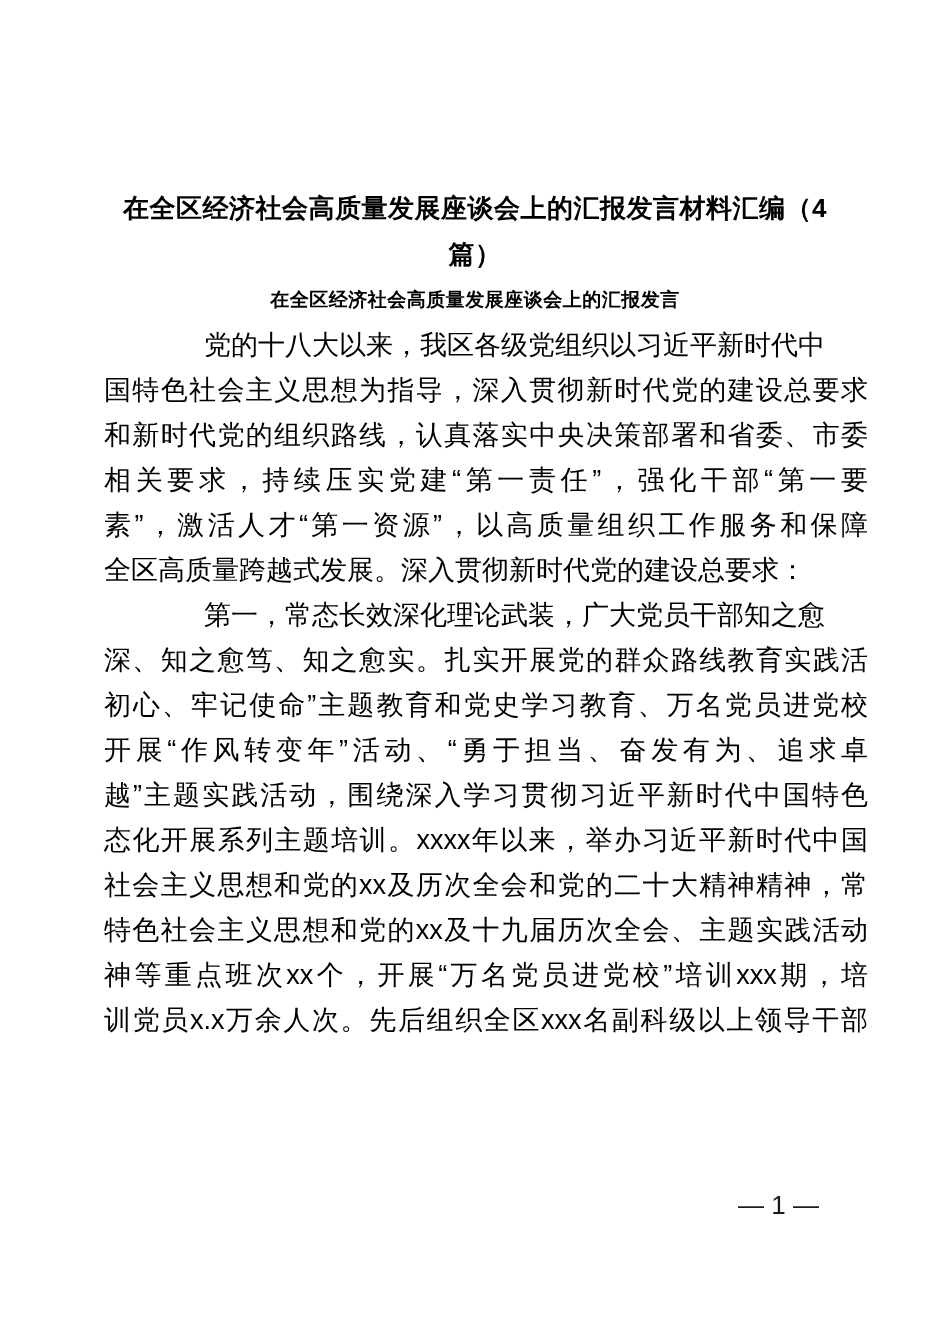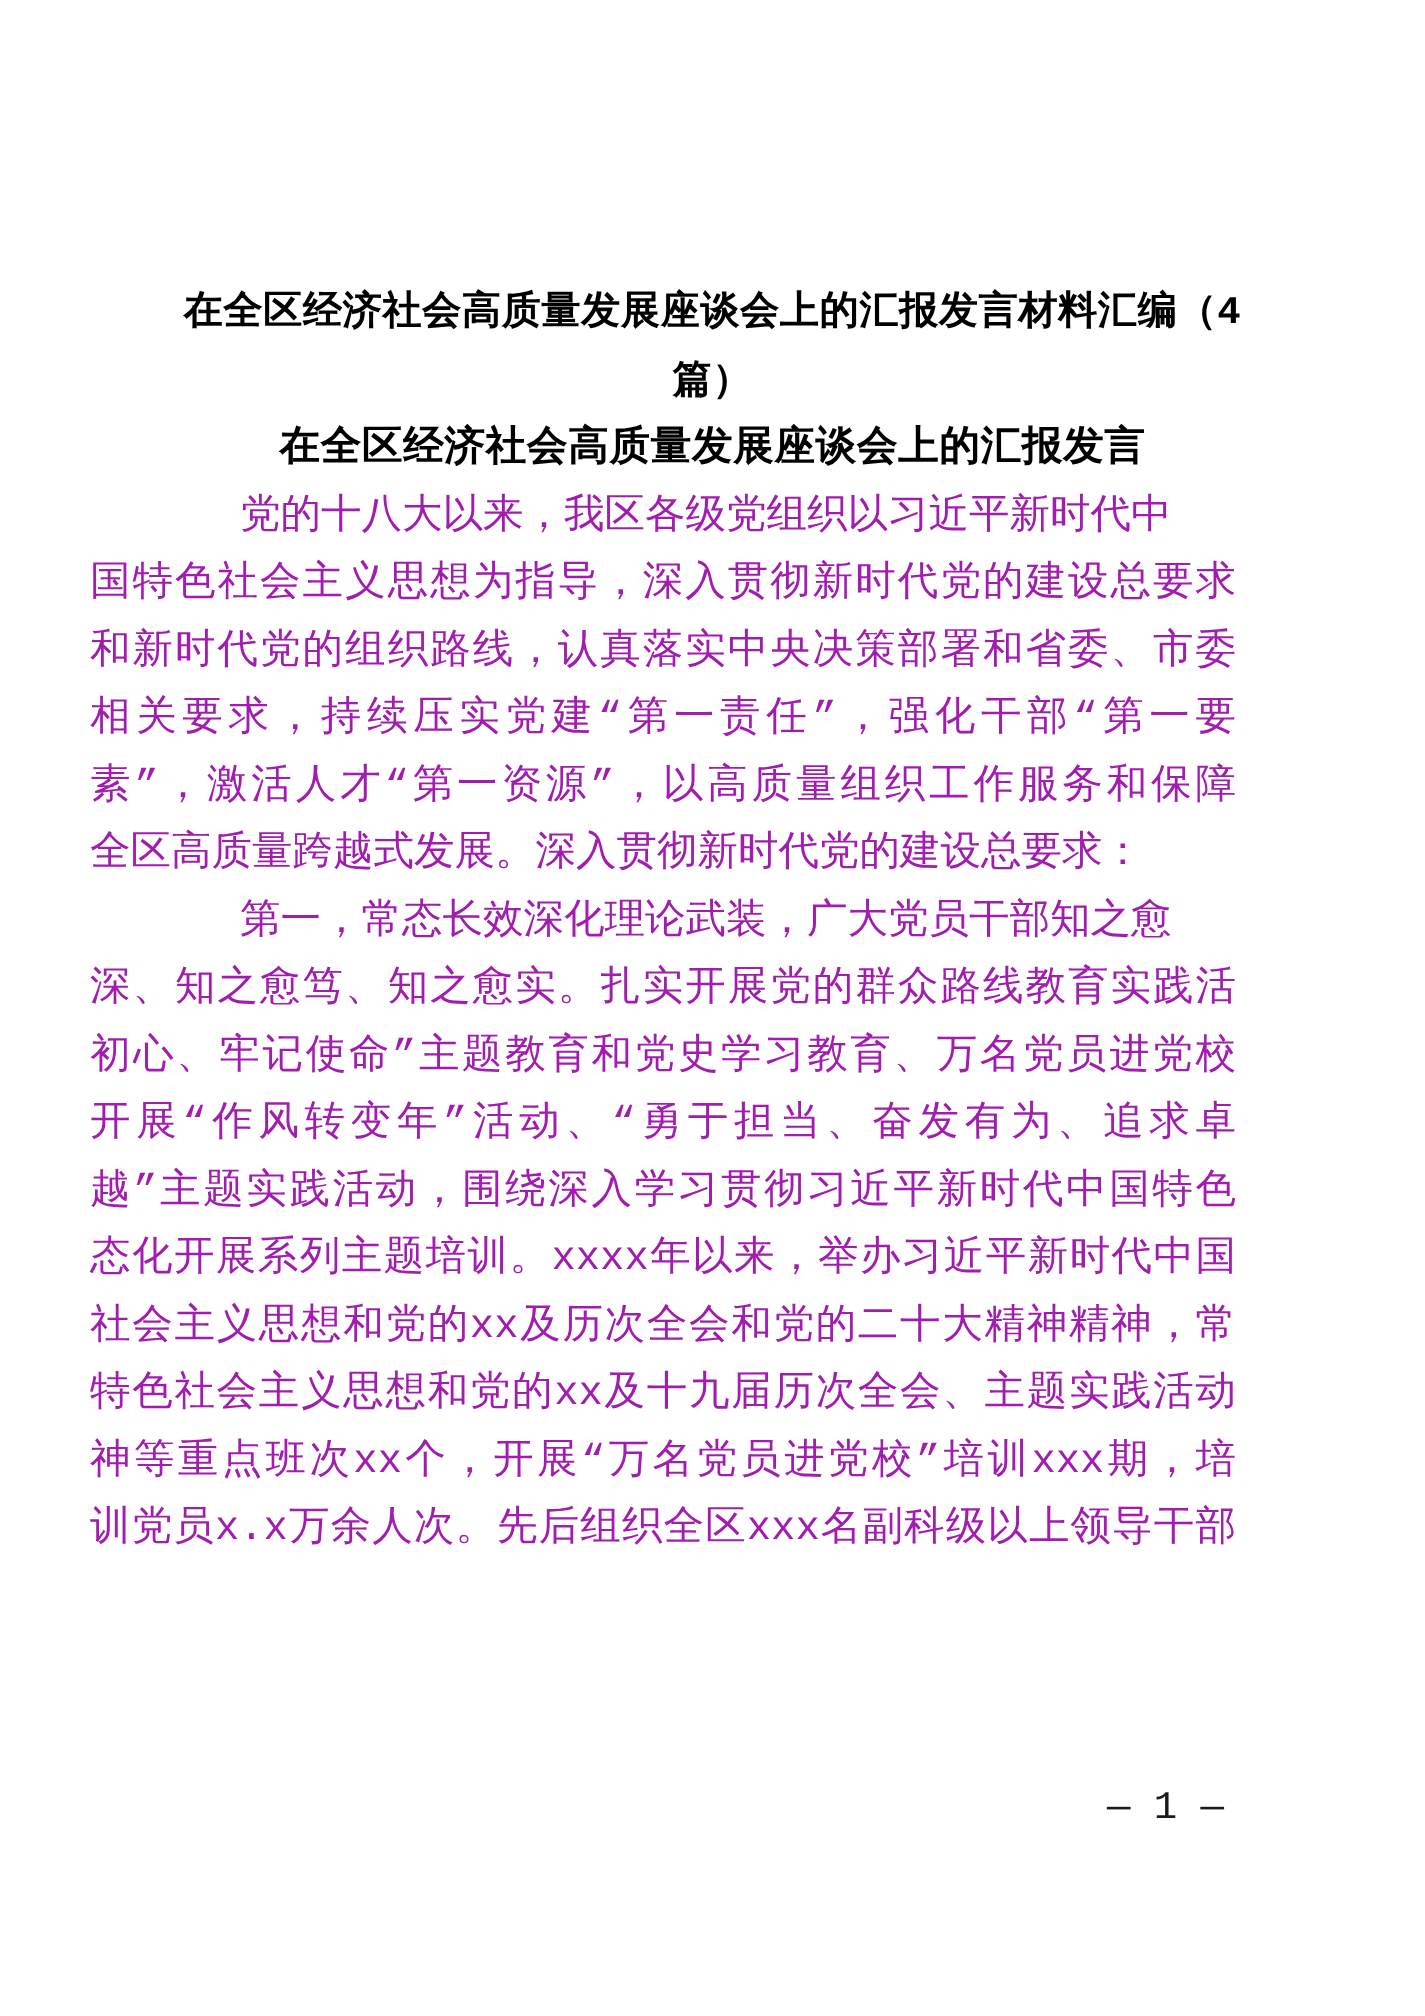--- a/index.html
+++ b/index.html
@@ -6,49 +6,49 @@
     margin: 0;
     padding: 0;
     background: #ffffff;
   }
   .page {
     position: relative;
     width: 948px;
     height: 1344px;
     background: #ffffff;
     overflow: hidden;
-    font-family: Liberation Mono, monospace;
+    font-family: Liberation Sans, sans-serif;
     color: #1a1a1a;
   }
   .heading-block {
     margin-top: 185px;
     width: 950px;
     text-align: center;
   }
   .doc-title {
     font-size: 26px;
     font-weight: bold;
     line-height: 46px;
     color: #000000;
     letter-spacing: 0.5px;
   }
   .doc-subtitle {
-    font-size: 27px;
+    font-size: 19px;
     font-weight: bold;
     line-height: 46px;
     color: #000000;
     letter-spacing: 0.5px;
     text-align: center;
   }
   .body-text {
-    margin-left: 60px;
+    margin-left: 104px;
     width: 764px;
     font-size: 27px;
     line-height: 45px;
-    color: #a21caf;
+    color: #000000;
   }
   .bline {
     text-align: justify;
     text-align-last: justify;
     text-justify: inter-character;
     white-space: nowrap;
   }
   .bline.first {
     padding-left: 100px;
     text-align-last: left;

